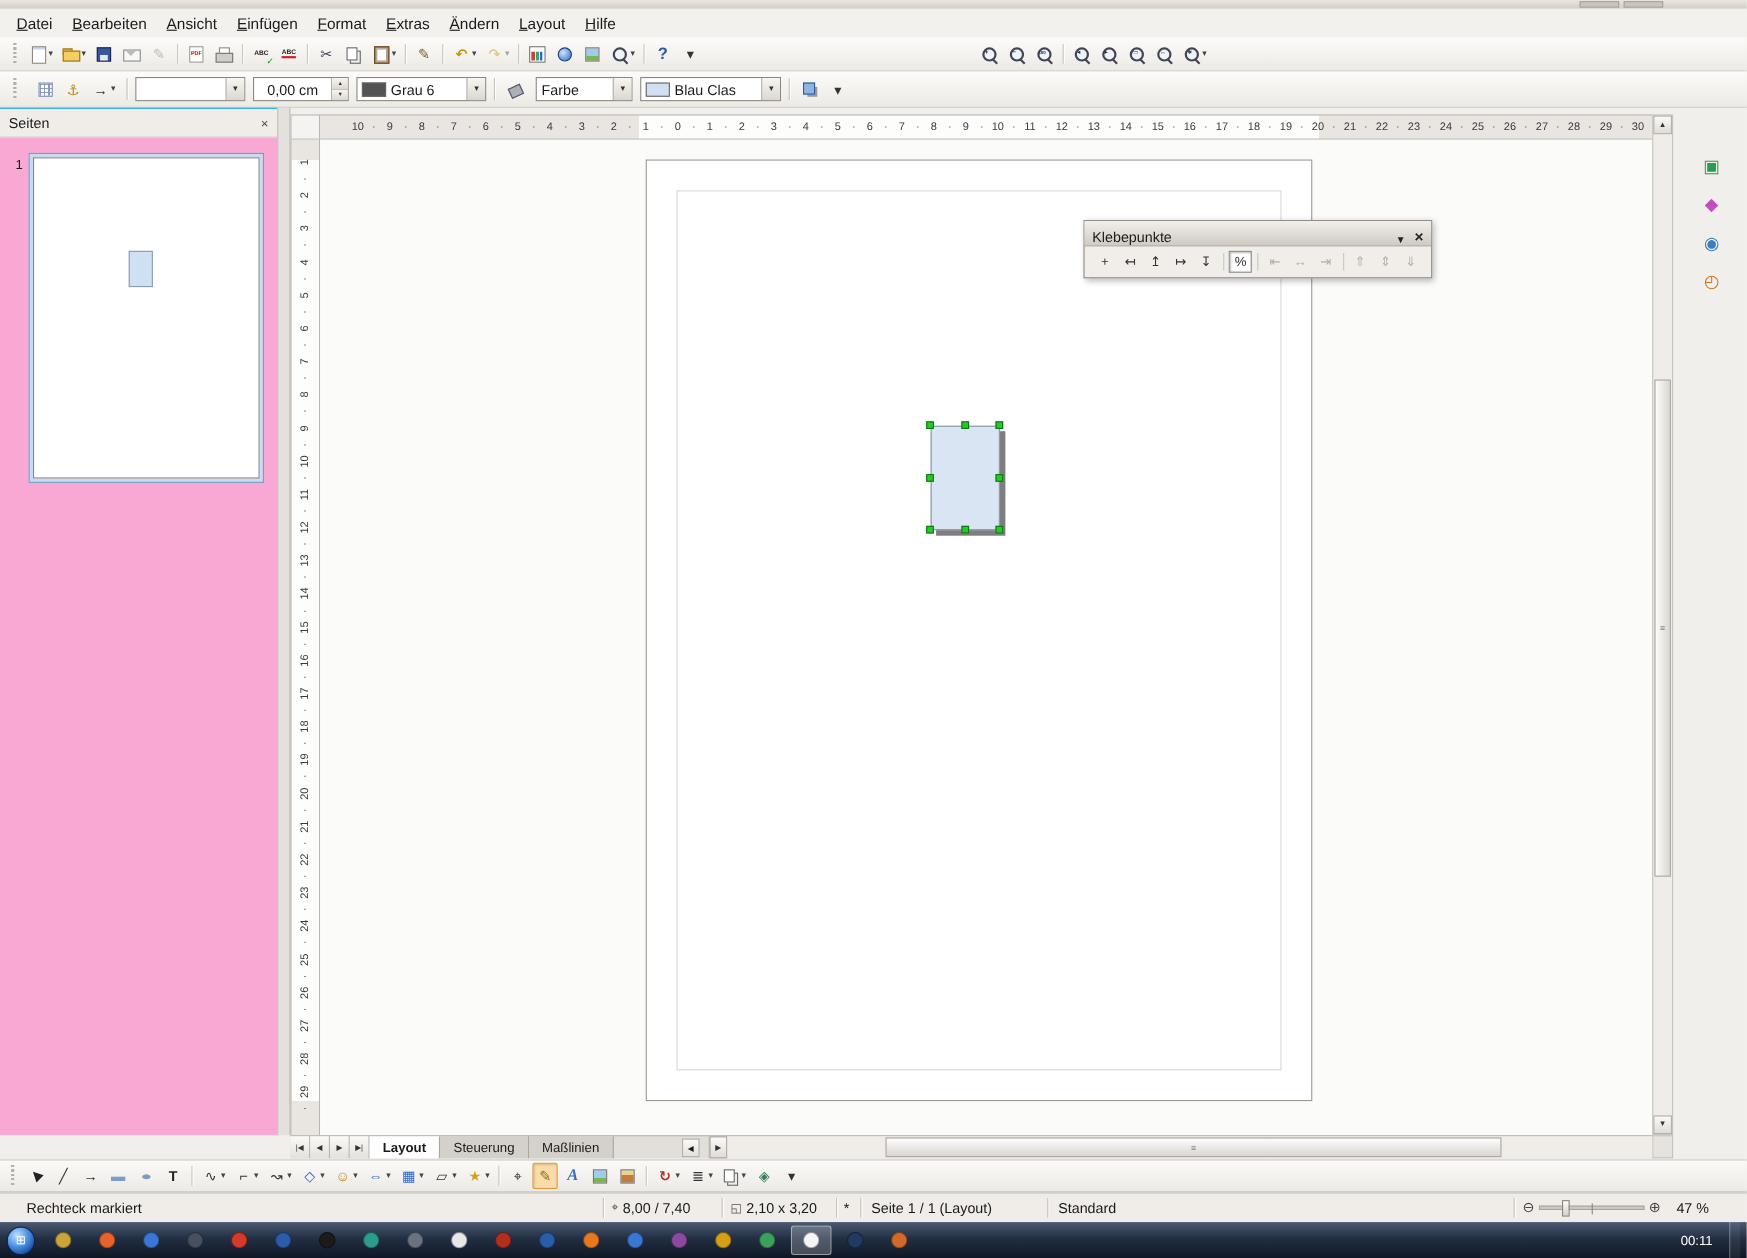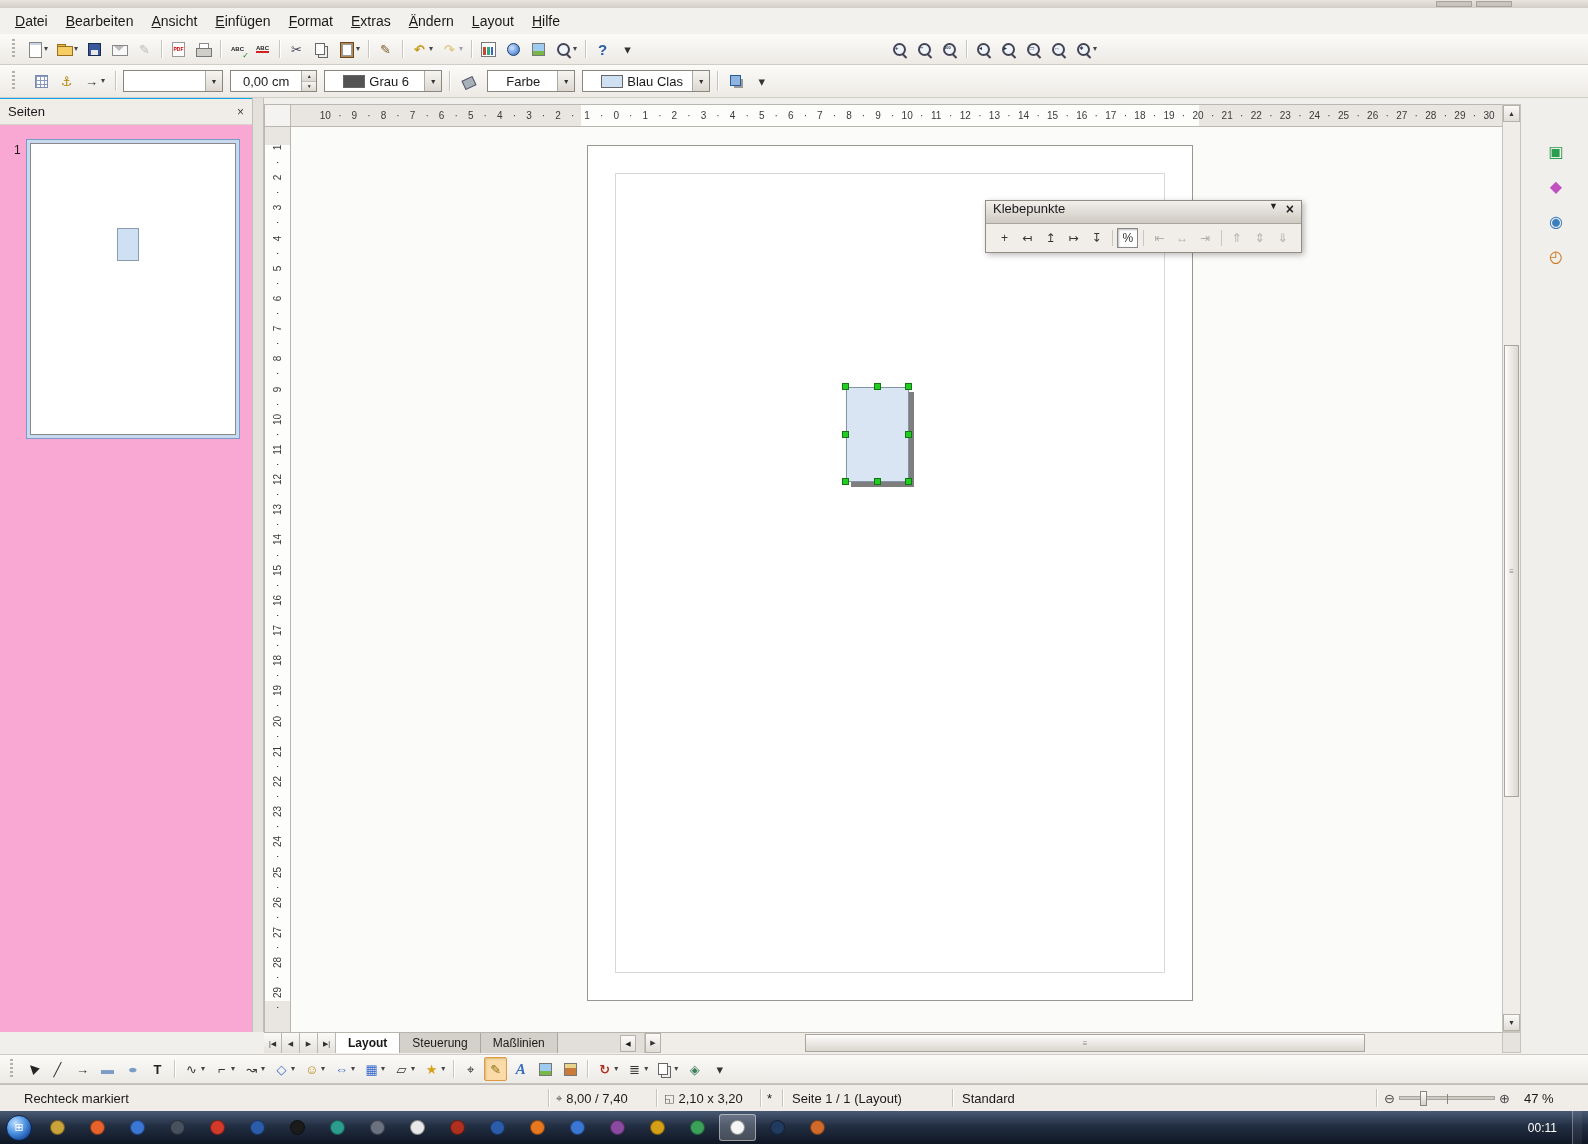--- a/index.html
+++ b/index.html
@@ -63,21 +63,21 @@
   .i-pic2::after{background:linear-gradient(to bottom,#e8d48a 0 40%,#c87a3a 40% 100%)}
   .i-can::after{content:"";position:absolute;left:3px;top:5px;width:10px;height:8px;background:#a8b0b8;border:1px solid #556;transform:rotate(-25deg)}
   .i-shadow::before{content:"";position:absolute;left:2px;top:2px;width:9px;height:9px;background:#8fb4e0;border:1px solid #2a5c9a;z-index:1}
   .i-shadow::after{content:"";position:absolute;left:6px;top:6px;width:9px;height:9px;background:#9a9a9a}
   .i-grid::after{content:"";position:absolute;inset:2px;background-color:#fff;border:1px solid #7a8ab0;background-image:repeating-linear-gradient(to right,#8a9ac0 0 1px,transparent 1px 4px),repeating-linear-gradient(to bottom,#8a9ac0 0 1px,transparent 1px 4px)}
   .i-select .g{display:inline-block;transform:rotate(-135deg);font-size:12px}
   .i-ellipse .g{display:inline-block;transform:scale(1.35,.8)}
   .i-italic .g{font-style:italic;font-family:"Liberation Serif","DejaVu Serif",serif;font-size:15px}
 
   
-  .combo{display:inline-flex;align-items:center;background:#fff;border:1px solid #8a877f;height:22px;font-size:13px;padding-left:18px}
+  .combo{display:inline-flex;align-items:center;background:#fff;border:1px solid #8a877f;height:22px;font-size:13px;padding-left:4px}
   .combo .val{white-space:nowrap;overflow:hidden}
   .combo .cbtn{margin-left:auto;width:17px;height:100%;background:linear-gradient(#f7f5f1,#dcd8d0);border-left:1px solid #aaa;display:flex;align-items:center;justify-content:center;font-size:7px;color:#333;flex:0 0 17px}
   .swatch{width:22px;height:13px;border:1px solid #666;margin-right:4px;flex:0 0 22px}
   .spinner{display:inline-flex;background:#fff;border:1px solid #8a877f;height:22px;align-items:center}
   .spinner .val{padding:0 12px;font-size:13px}
   .spin-btns{display:flex;flex-direction:column;border-left:1px solid #aaa;height:100%;width:15px}
   .spin-btns span{flex:1;display:flex;align-items:center;justify-content:center;font-size:5px;background:linear-gradient(#f7f5f1,#dcd8d0);color:#333}
   .spin-btns span:first-child{border-bottom:1px solid #bbb}
 
   
@@ -100,21 +100,21 @@
   #page{position:absolute;left:296px;top:18px;width:606px;height:856px;background:#fff;border:1px solid #9a9793}
   #pagemargin{position:absolute;inset:27px;border:1px solid #d8d8d6}
   #shape{position:absolute;left:555px;top:260px;width:63px;height:95px;border:1px solid #8295a8;box-shadow:5px 5px 0 0 #7e7e7e}
   .handle{position:absolute;width:7px;height:7px;background:#22cc22;border:1px solid #117711;z-index:3}
   .h1{left:551px;top:256px}.h2{left:583px;top:256px}.h3{left:614px;top:256px}
   .h4{left:551px;top:304px}.h5{left:614px;top:304px}
   .h6{left:551px;top:351px}.h7{left:583px;top:351px}.h8{left:614px;top:351px}
 
   
   #gluewin{position:absolute;left:985px;top:200px;width:317px;background:#f1eeea;border:1px solid #928e86;box-shadow:2px 2px 6px rgba(0,0,0,.28);z-index:6}
-  .gluetitle{height:23px;display:flex;align-items:flex-start;padding:0 7px;font-size:13px;background:linear-gradient(#f2f0ec,#cfcac2);border-bottom:1px solid #aaa69e;gap:8px}
+  .gluetitle{height:23px;display:flex;align-items:flex-end;padding:0 7px;font-size:13px;background:linear-gradient(#f2f0ec,#cfcac2);border-bottom:1px solid #aaa69e;gap:8px}
   .gluetitle .title{margin-right:auto}
   .gt-btn{font-size:9px;color:#222}
   .gt-close{font-size:14px;font-weight:bold;color:#222}
   .gluebody{display:flex;align-items:center;gap:2px;padding:4px 8px}
   .gbtn{width:23px;height:20px;display:inline-flex;align-items:center;justify-content:center;font-size:12px;color:#333;border:1px solid transparent}
   .gbtn[data-active]{background:#fff;border:1px solid #888;box-shadow:inset 1px 1px 2px #bbb}
   .gbtn[data-disabled]{color:#b3afa8}
   .gsep{width:7px;height:20px;position:relative;display:inline-block}
   .gsep::after{content:"";position:absolute;left:3px;top:2px;bottom:2px;width:1px;background:#c9c5bf}
 

